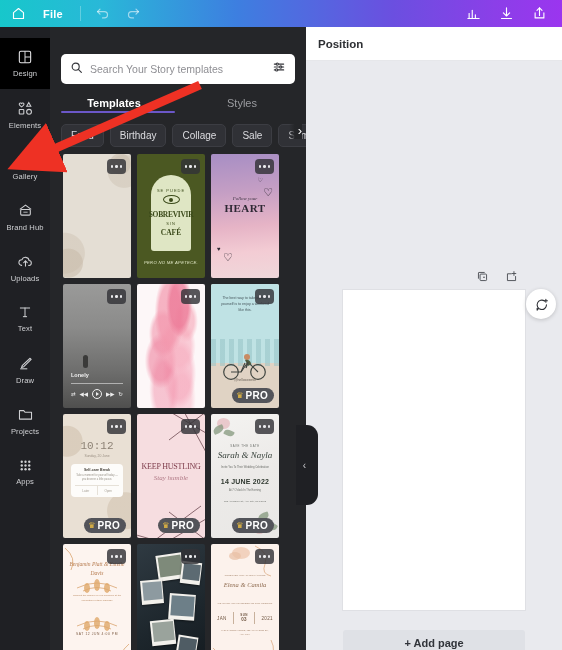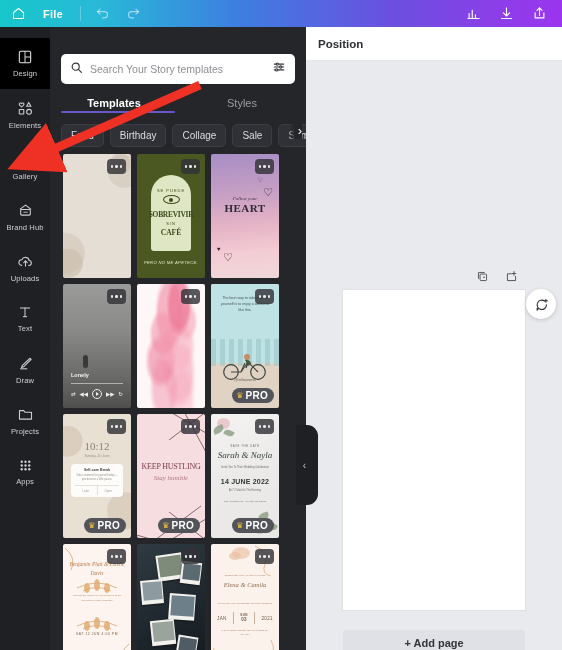--- a/index.html
+++ b/index.html
@@ -162,21 +162,21 @@
   .t-bike .quote { position:absolute; top:12px; left:7px; right:7px; text-align:center; color:#46565c; font-size:3.6px; line-height:1.65; }
   .t-bike .city { position:absolute; top:44%; left:0; right:0; height:22%;
     background: repeating-linear-gradient(90deg, rgba(150,195,198,.55) 0 5px, transparent 5px 9px); }
   .t-bike .cyc { position:absolute; top:54%; left:50%; transform:translateX(-50%); }
   .t-bike .hand { position:absolute; bottom:26px; left:0; right:0; text-align:center; color:#6a625a; font-size:3.4px; }
 
   .t-lock { background: #e9e0d4; }
   .t-lock::before{ content:''; position:absolute; inset:0;
     background: radial-gradient(circle at 6% 22%, rgba(206,190,170,.55) 0 15px, transparent 16px),
                 radial-gradient(circle at 92% 78%, rgba(206,190,170,.5) 0 18px, transparent 19px);}
-  .t-lock .clock { position:absolute; top:26px; left:0; right:0; text-align:center; color:#8d8275; font-size:11px; font-family:Liberation Serif, serif;}
+  .t-lock .clock { position:absolute; top:26px; left:0; right:0; text-align:center; color:#8d8275; font-size:11px; font-family:Liberation Mono, monospace;}
   .t-lock .date { position:absolute; top:40px; left:0; right:0; text-align:center; color:#9c9185; font-size:3.4px;}
   .t-lock .notif { position:absolute; top:50px; left:8px; right:8px; background:#fdfcfa; border-radius:4px; padding:4px 4px 2px;}
   .t-lock .nt { color:#4a463f; font-size:3.6px; font-weight:bold; text-align:center;}
   .t-lock .nb { color:#9b958b; font-size:2.6px; text-align:center; line-height:1.6; margin-top:2px;}
   .t-lock .btns { display:flex; border-top:.5px solid #e6e1d8; margin-top:3px;}
   .t-lock .btns div { flex:1; text-align:center; color:#a39c92; font-size:3px; padding:2.5px 0;}
   .t-lock .btns div:first-child{ border-right:.5px solid #e6e1d8;}
 
   .t-hustle { background: #f6dde0; }
   .t-hustle .lines { position:absolute; inset:0; }

